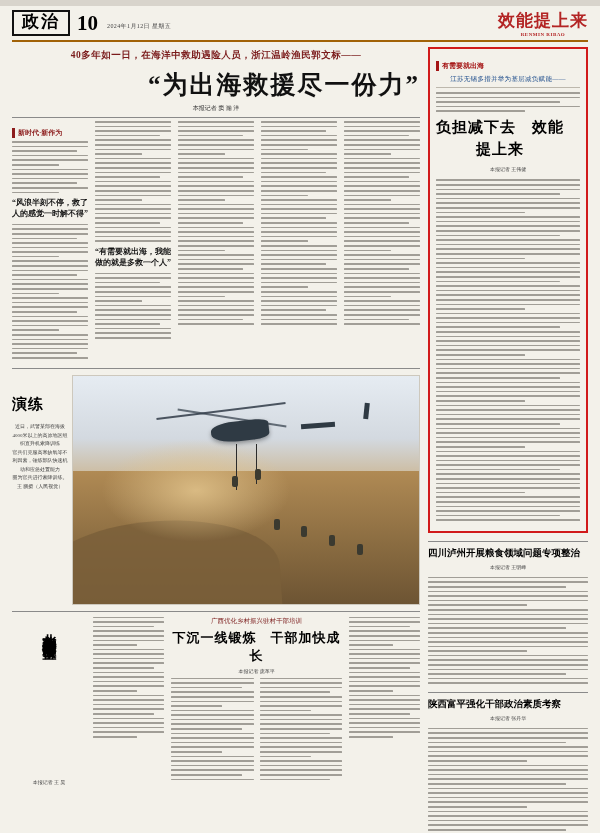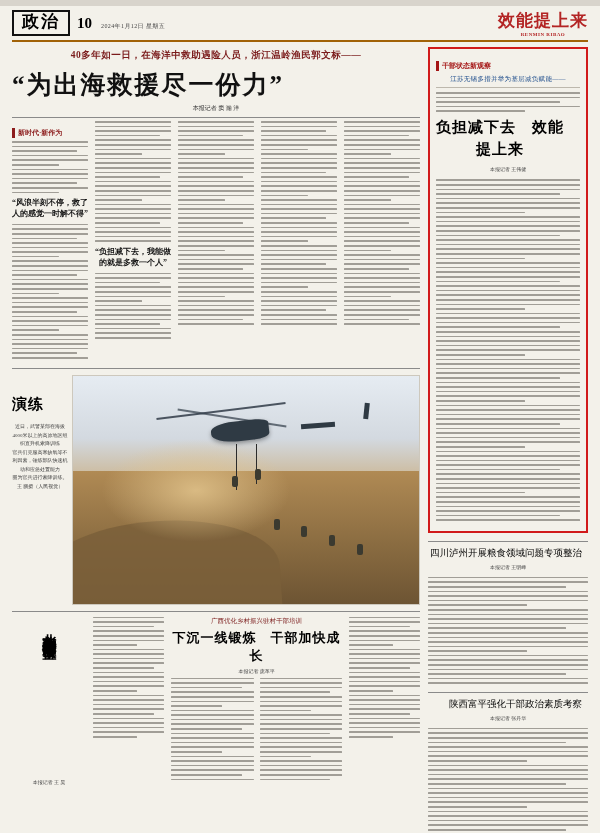--- a/index.html
+++ b/index.html
@@ -25,21 +25,21 @@
   }
   .section-box{
     border:2px solid #111;
     padding:1px 8px 2px 8px;
     font-size:17px;font-weight:bold;
     letter-spacing:2px;
     line-height:1.1;
     background:#f3f1ea;
   }
   .page-num{
-    font-size:15px;font-weight:bold;
+    font-size:21px;font-weight:bold;
     margin-left:7px;
     font-family:"Liberation Serif", serif;
   }
   .issue-date{
     font-size:6px;color:#444;
     margin-left:9px;margin-top:7px;
     letter-spacing:.4px;
   }
   .paper-logo{
     margin-left:auto;
@@ -58,21 +58,21 @@
   }
   .left-col{width:408px;position:relative;}
   .right-col{width:160px;margin-left:8px;position:relative;}
 
   
   .shoulder{
     font-size:9.5px;font-weight:bold;color:#7b1c1c;
     text-align:center;margin-top:2px;letter-spacing:.5px;
   }
   .headline{
-    font-size:25px;font-weight:bold;text-align:left;
+    font-size:25px;font-weight:bold;text-align:right;
     letter-spacing:2px;margin:6px 0 3px 0;color:#111;
     font-family:"Liberation Serif", serif;
   }
   .byline{
     font-size:6px;text-align:center;color:#333;margin-bottom:4px;
   }
   .rule-thin{border-top:1px solid #8a8a8a;margin:3px 0;}
 
   
   .cols5{
@@ -153,21 +153,21 @@
   .r-shoulder{
     font-size:6.5px;color:#1a4a8a;text-align:center;letter-spacing:.3px;margin-bottom:4px;
     border-bottom:1px solid #bdb8ad;padding-bottom:3px;
   }
   .r-headline{
     font-size:15px;font-weight:bold;text-align:center;letter-spacing:1px;
     line-height:1.5;margin:4px 16px 5px 0;
   }
   .r-article{margin-top:8px;}
   .r-title{
-    font-size:9.5px;font-weight:normal;text-align:right;line-height:1.4;
+    font-size:9.5px;font-weight:bold;text-align:left;line-height:1.4;
     margin:5px 6px 4px 0;
   }
   .r-rule{border-top:1px solid #8a8a8a;margin:6px 0 4px 0;}
   .two{display:flex;gap:6px;}
   .two .col{flex:1;}
 </style>
 </head>
 <body>
 
 <div class="page">
@@ -267,21 +267,21 @@
             <div class="ln"></div>
               <div class="ln"></div>
               <div class="ln"></div>
             <div class="ln"></div>
               <div class="ln m"></div>
               <div class="ln"></div>
             <div class="ln"></div>
               <div class="ln"></div>
               <div class="ln"></div>
           </div>
-          <div class="sub-h">“负担减下去，我能做的就是多救一个人”</div>
+          <div class="sub-h">“有需要就出海，我能做的就是多救一个人”</div>
           <div class="fake-lines">
             <div class="ln"></div>
               <div class="ln"></div>
               <div class="ln m"></div>
             <div class="ln"></div>
               <div class="ln"></div>
               <div class="ln"></div>
             <div class="ln s"></div>
               <div class="ln"></div>
               <div class="ln"></div>
@@ -603,21 +603,21 @@
               <div class="ln s"></div>
           </div>
         </div>
       </div>
 
     </div>
 
     <div class="right-col">
 
       <div class="hl-box">
-        <span class="rtag">干部状态新观察</span>
+        <span class="rtag">有需要就出海</span>
         <div class="r-shoulder">江苏无锡多措并举为基层减负赋能——</div>
         <div class="fake-lines">
           <div class="ln"></div>
             <div class="ln"></div>
             <div class="ln m"></div>
           <div class="ln"></div>
             <div class="ln s"></div>
         </div>
         <div class="r-headline">负担减下去　效能提上来</div>
         <div class="vtext">本报记者 王伟健</div>

